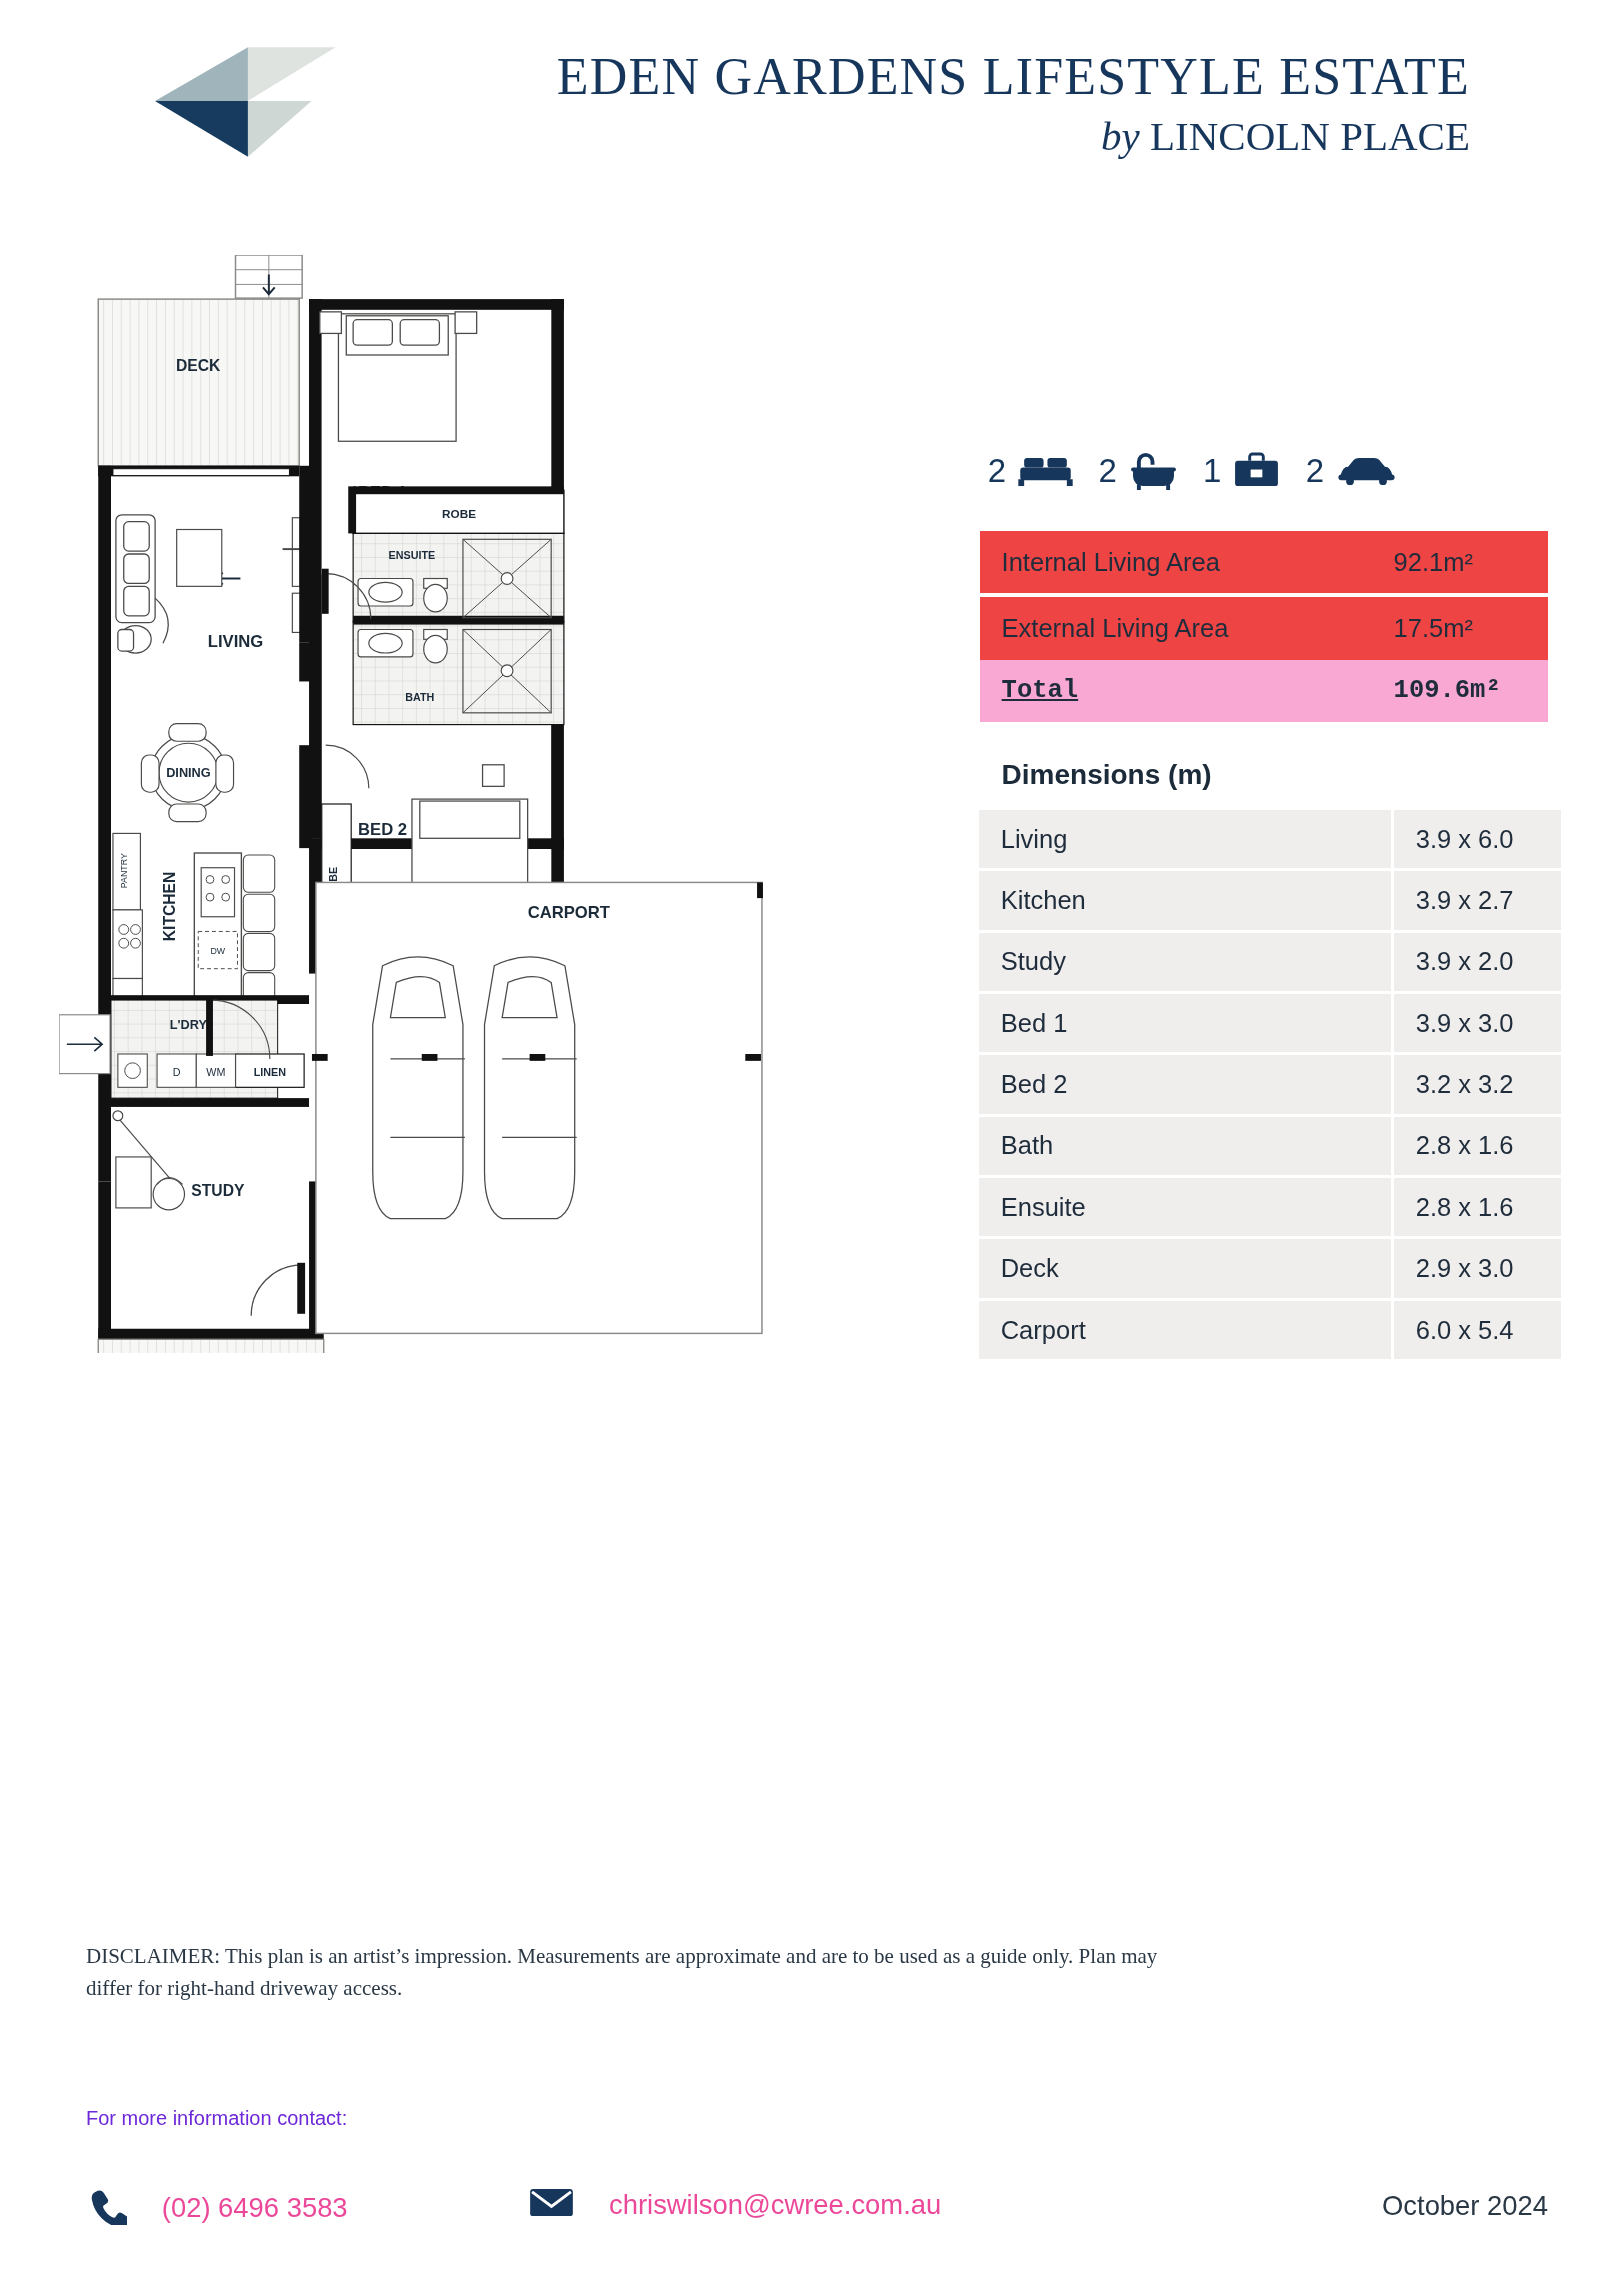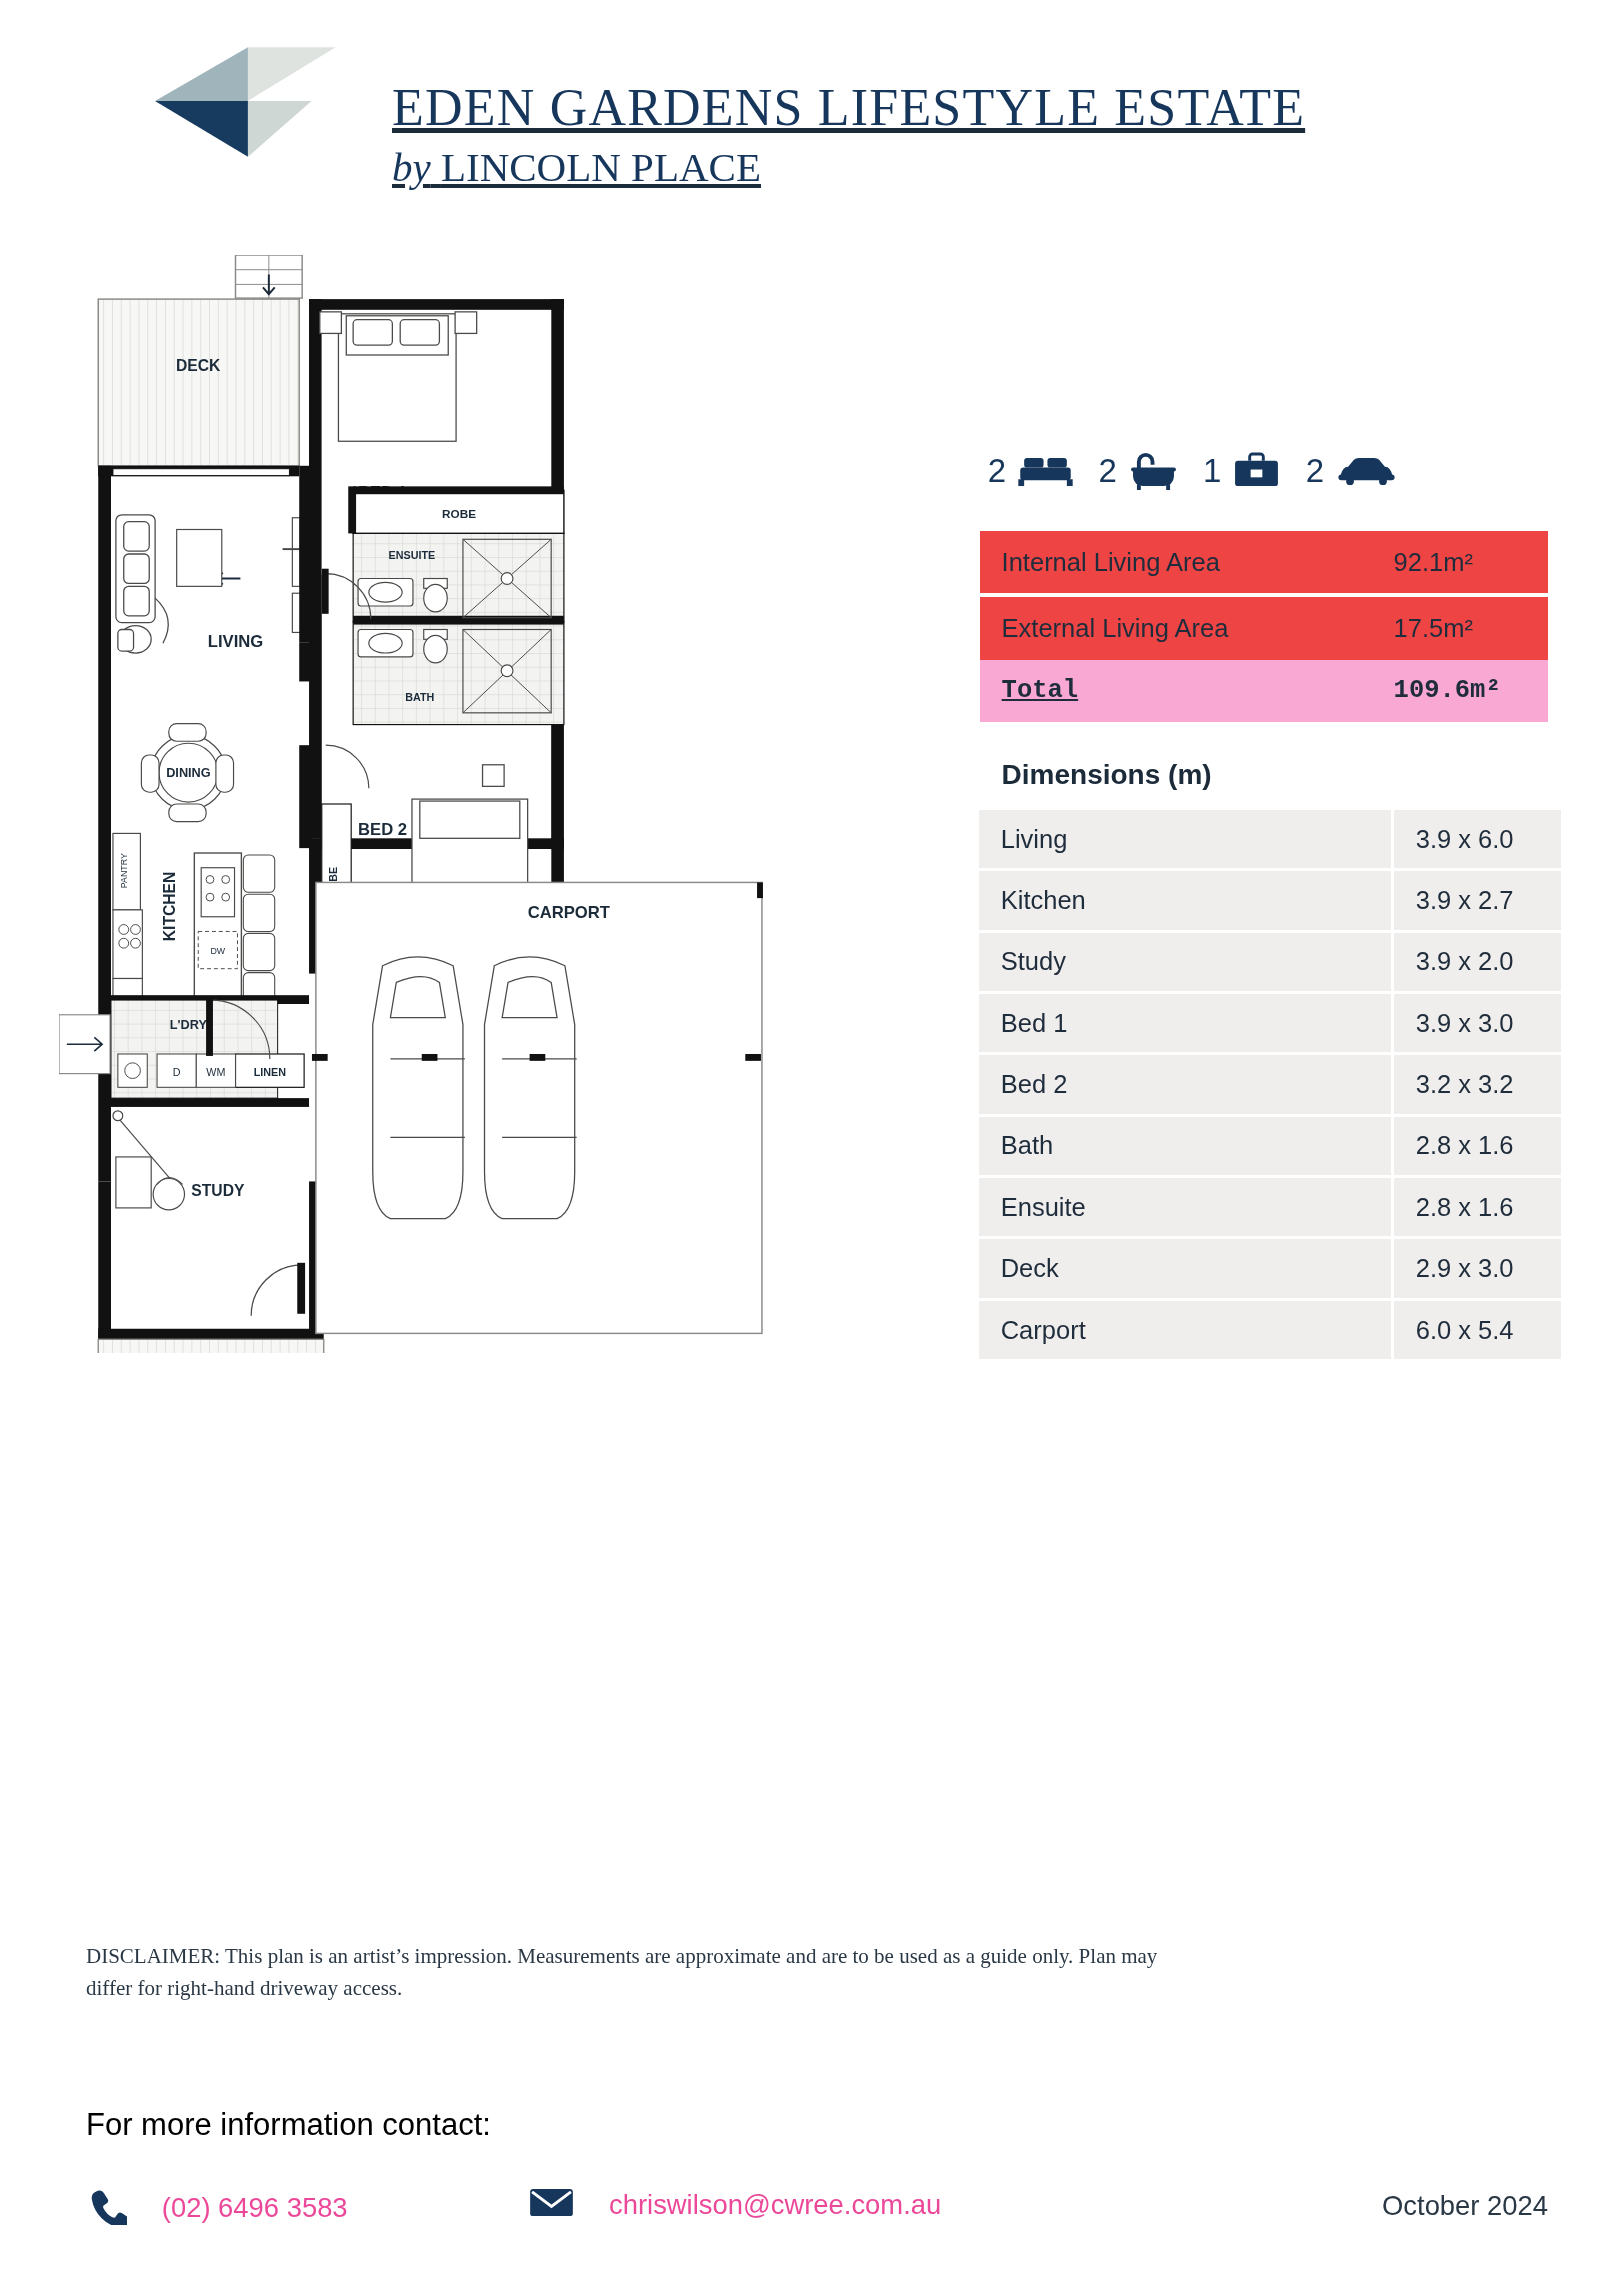--- a/index.html
+++ b/index.html
@@ -12,21 +12,21 @@
     color: #1c2b3a;
     position: relative;
     overflow: hidden;
   }
   
   #header {
     position: absolute;
     left: 0; top: 0; width: 1621px; height: 225px;
   }
   #logo-mark { position:absolute; left:155px; top:47px; width:225px; height:113px; }
-  #brand-text { position:absolute; left:392px; top:78px; width:1176px; padding-right:98px;text-decoration:underline; }
+  #brand-text { position:absolute; left:392px; top:47px; width:1176px; text-align:right; padding-right:98px; }
   #brand-title {
     font-family: "Liberation Serif", serif;
     font-size: 52px;
     letter-spacing: 1.2px;
     color: #16365c;
     white-space: nowrap;
   }
   #brand-sub {
     font-family: "Liberation Serif", serif;
     font-size: 41px;
@@ -59,21 +59,21 @@
   table.dims { border-collapse: separate; border-spacing: 3.9px 3.9px; width: 588px; margin-left:-3.9px;}
   table.dims td { font-size:25.5px; padding: 14.7px 21.6px; background:#f0eeec; color:#1f2c3c; }
   table.dims td.dlbl { width: 412px; }
   table.dims td.dval { width: 167px; }
 
   
   #disclaimer {
     position:absolute; left:86px; top:1941px; width:1078px;
     font-size:21px; line-height:1.5; color:#2a3845;font-family:Liberation Serif, serif;
   }
-  #contact-line { position:absolute; left:86px; top:2107px; font-size:31px; color:#000000;}
+  #contact-line { position:absolute; left:86px; top:2107px; font-size:20px; color:#6d28d9;}
   #contact-row { position:absolute; left:78px; top:2186px; width:1470px; height:59px; }
   .c-item { position:absolute; display:flex; align-items:center; }
   #c-phone { left:9.8px; top:0; }
   #c-mail { left:451px; top:0; }
   .c-text { font-size:27.4px; color:#ec4899; margin-left:35px; }
   #c-date { position:absolute; right:0px; top:3.9px; font-size:27.4px; color:#2a3845; }
 </style>
 </head>
 <body>
 

